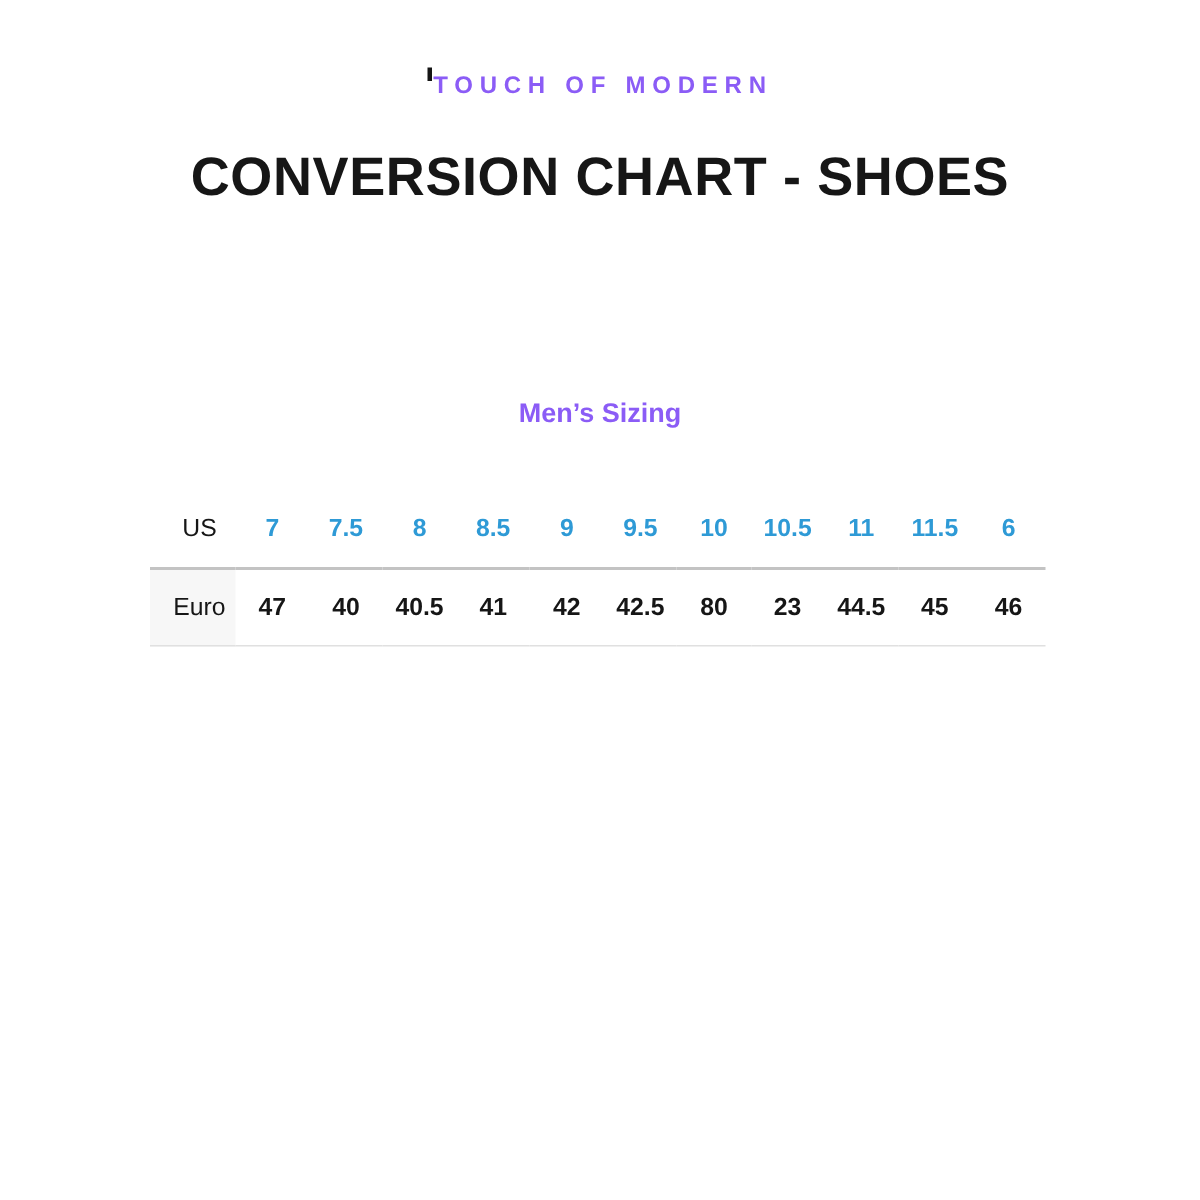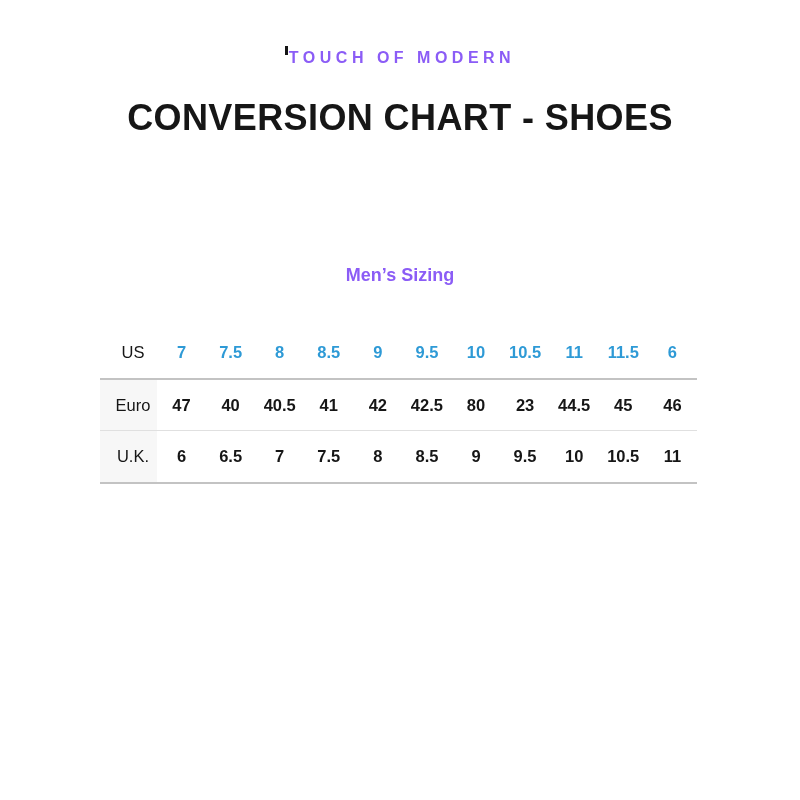--- a/index.html
+++ b/index.html
@@ -124,30 +124,16 @@
           <td>40.5</td>
           <td>41</td>
           <td>42</td>
           <td>42.5</td>
           <td>80</td>
           <td>23</td>
           <td>44.5</td>
           <td>45</td>
           <td>46</td>
         </tr>
-        <tr>
-          <th>U.K.</th>
-          <td>6</td>
-          <td>6.5</td>
-          <td>7</td>
-          <td>7.5</td>
-          <td>8</td>
-          <td>8.5</td>
-          <td>9</td>
-          <td>9.5</td>
-          <td>10</td>
-          <td>10.5</td>
-          <td>11</td>
-        </tr>
       </tbody>
   </table>
 
 </div>
 
 </body></html>

